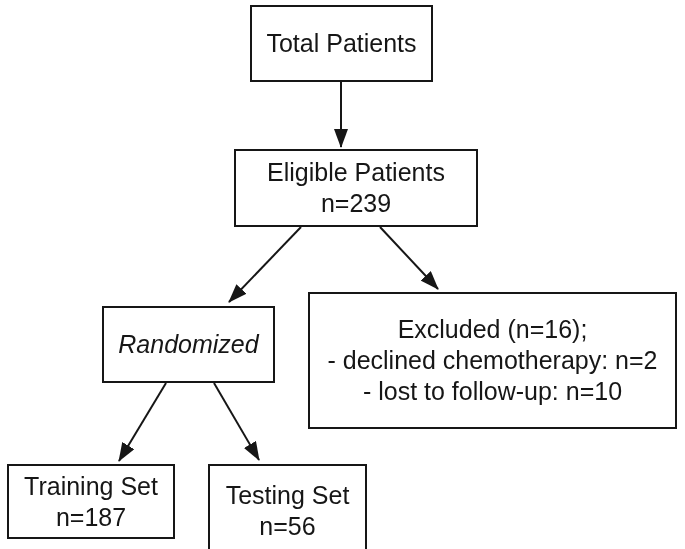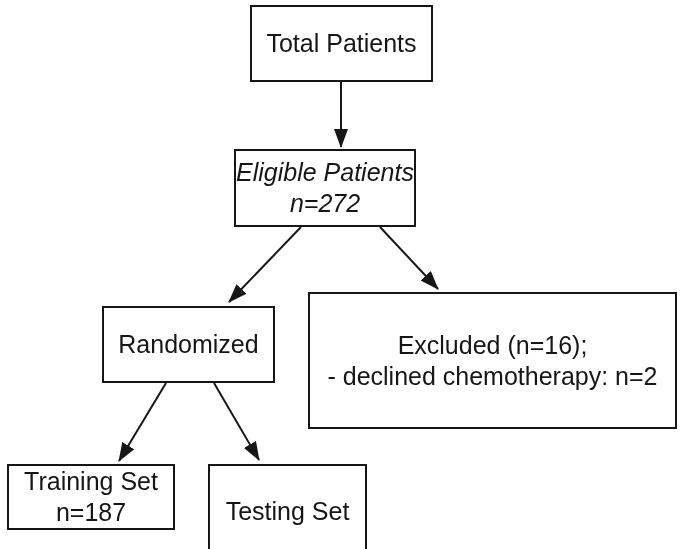--- a/index.html
+++ b/index.html
@@ -11,24 +11,24 @@
   svg.edges { position:absolute; left:0; top:0; }
   .edge { stroke:var(--ink); stroke-width:2; }
   #ah path { fill:var(--ink); }
   .node {
     position:absolute; box-sizing:border-box; border:2px solid var(--ink);
     background:var(--bg); display:flex; flex-direction:column;
     justify-content:center; align-items:center; text-align:center;
     font-size:25px; line-height:31px; white-space:nowrap;
   }
   #n-total      { left:250px; top:5px;   width:183px; height:77px; }
-  #n-eligible   { left:234px; top:149px; width:182px; height:78px;font-style:italic; }
-  #n-randomized { left:102px; top:306px; width:173px; height:77px; }
+  #n-eligible   { left:234px; top:149px; width:244px; height:78px; }
+  #n-randomized { left:102px; top:306px; width:173px; height:77px;font-style:italic; }
   #n-excluded   { left:308px; top:292px; width:369px; height:137px; }
-  #n-training   { left:7px;   top:464px; width:168px; height:66px; }
+  #n-training   { left:7px;   top:464px; width:168px; height:75px; }
   #n-testing    { left:208px; top:464px; width:159px; height:94px; }
 </style>
 </head>
 <body>
 
 <div id="figure">
 
   <svg class="edges" width="685" height="549" viewBox="0 0 685 549">
     <defs>
       <marker id="ah" viewBox="0 0 19 14" refX="18" refY="7" markerWidth="19" markerHeight="14" orient="auto" markerUnits="userSpaceOnUse">
@@ -41,34 +41,36 @@
     <line class="edge" x1="166" y1="383" x2="119" y2="461" marker-end="url(#ah)"></line>
     <line class="edge" x1="214" y1="383" x2="259" y2="460" marker-end="url(#ah)"></line>
   </svg>
 
   <div class="node" id="n-total">
     <div>Total Patients</div>
   </div>
 
   <div class="node" id="n-eligible">
     <div>Eligible Patients</div>
-    <div>n=272</div>
+    <div>n=239</div>
   </div>
 
   <div class="node" id="n-randomized">
     <div>Randomized</div>
   </div>
 
   <div class="node" id="n-excluded">
     <div>Excluded (n=16);</div>
     <div>- declined chemotherapy: n=2</div>
+    <div>- lost to follow-up: n=10</div>
   </div>
 
   <div class="node" id="n-training">
     <div>Training Set</div>
     <div>n=187</div>
   </div>
 
   <div class="node" id="n-testing">
     <div>Testing Set</div>
+    <div>n=56</div>
   </div>
 
 </div>
 
 </body></html>

